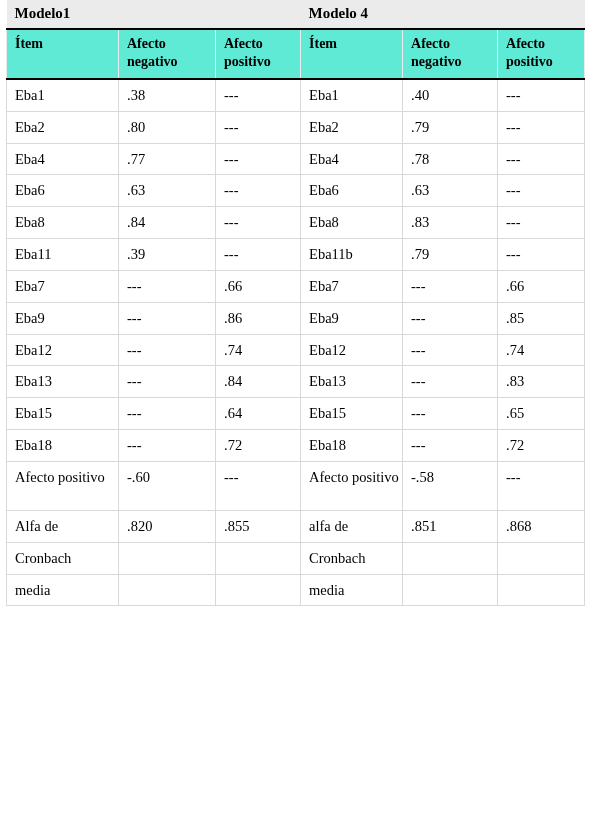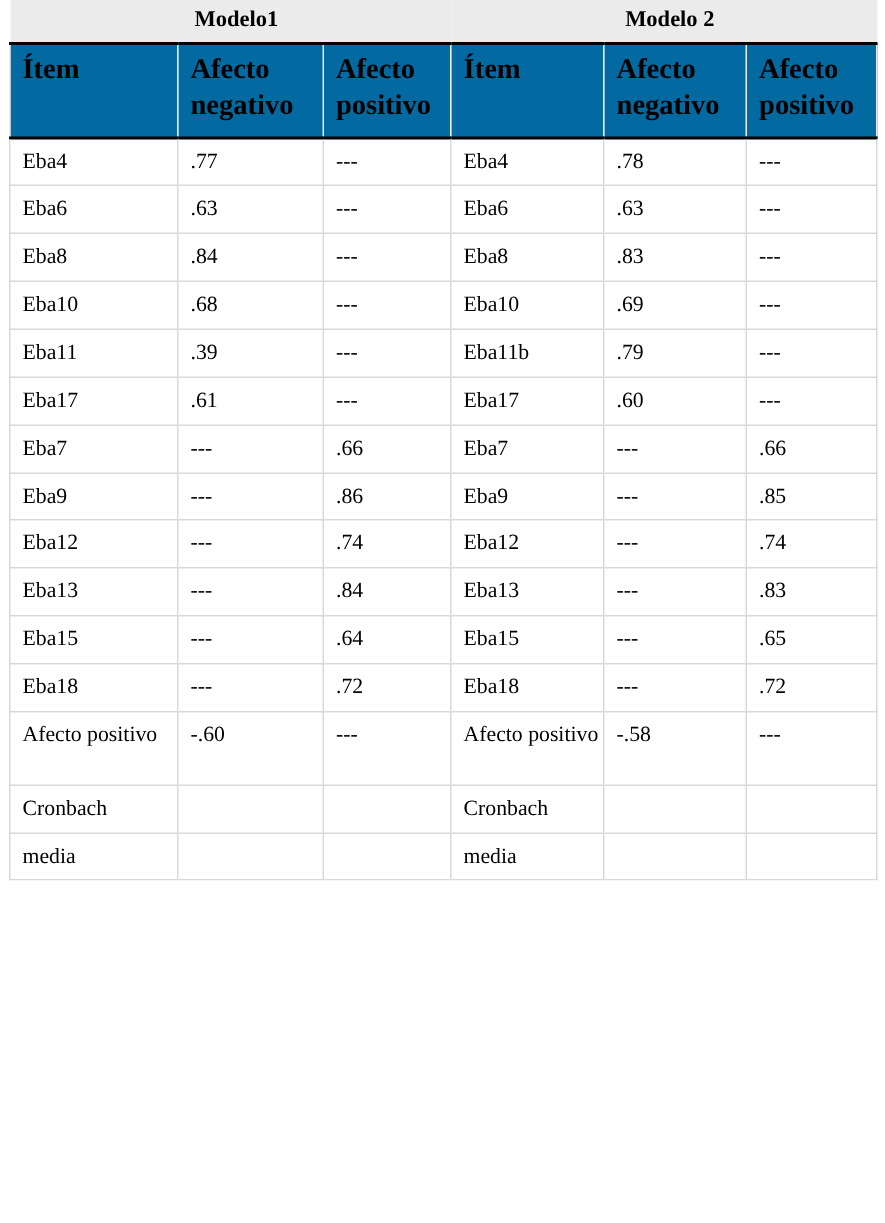--- a/index.html
+++ b/index.html
@@ -35,35 +35,35 @@
   col.c-neg-a   { width: 97px;  }
   col.c-pos-a   { width: 85px;  }
   col.c-item-b  { width: 102px; }
   col.c-neg-b   { width: 95px;  }
   col.c-pos-b   { width: 87px;  }
 
   
   tr.model-band > th {
     background: #ebebeb;
     font-weight: bold;
-    text-align: center;
+    text-align: left;
     padding: 5px 0 6px 8px;
     font-size: 15px;
     border: none;
     vertical-align: bottom;
     margin-left: 16px;
   }
 
   
   tr.col-head > th {
-    background: #0369a1;
+    background: #5eead4;
     font-weight: bold;
     text-align: left;
     padding: 5px 0 7px 8px;
-    font-size: 19px;
+    font-size: 14px;
     vertical-align: top;
     line-height: 1.28;
     border-top: 2.5px solid #000000;
     border-bottom: 2.5px solid #000000;
     border-left: 1px solid #ebebeb;
     border-right: 1px solid #ebebeb;
   }
 
   
   tbody td {
@@ -95,34 +95,50 @@
         <col class="c-neg-a">
         <col class="c-pos-a">
       <col class="c-item-b">
         <col class="c-neg-b">
         <col class="c-pos-b">
     </colgroup>
 
     <thead>
       <tr class="model-band">
         <th colspan="3">Modelo1</th>
-        <th colspan="3">Modelo 2</th>
+        <th colspan="3">Modelo 4</th>
       </tr>
       <tr class="col-head">
         <th>Ítem</th>
         <th><span>Afecto</span><br><span>negativo</span></th>
         <th><span>Afecto</span><br><span>positivo</span></th>
         <th>Ítem</th>
         <th><span>Afecto</span><br><span>negativo</span></th>
         <th><span>Afecto</span><br><span>positivo</span></th>
       </tr>
     </thead>
 
     <tbody id="table-body">
         <tr>
+          <td>Eba1</td>
+          <td>.38</td>
+          <td>---</td>
+          <td>Eba1</td>
+          <td>.40</td>
+          <td>---</td>
+        </tr>
+        <tr>
+          <td>Eba2</td>
+          <td>.80</td>
+          <td>---</td>
+          <td>Eba2</td>
+          <td>.79</td>
+          <td>---</td>
+        </tr>
+        <tr>
           <td>Eba4</td>
           <td>.77</td>
           <td>---</td>
           <td>Eba4</td>
           <td>.78</td>
           <td>---</td>
         </tr>
         <tr>
           <td>Eba6</td>
           <td>.63</td>
@@ -133,41 +149,25 @@
         </tr>
         <tr>
           <td>Eba8</td>
           <td>.84</td>
           <td>---</td>
           <td>Eba8</td>
           <td>.83</td>
           <td>---</td>
         </tr>
         <tr>
-          <td>Eba10</td>
-          <td>.68</td>
-          <td>---</td>
-          <td>Eba10</td>
-          <td>.69</td>
-          <td>---</td>
-        </tr>
-        <tr>
           <td>Eba11</td>
           <td>.39</td>
           <td>---</td>
           <td>Eba11b</td>
           <td>.79</td>
-          <td>---</td>
-        </tr>
-        <tr>
-          <td>Eba17</td>
-          <td>.61</td>
-          <td>---</td>
-          <td>Eba17</td>
-          <td>.60</td>
           <td>---</td>
         </tr>
         <tr>
           <td>Eba7</td>
           <td>---</td>
           <td>.66</td>
           <td>Eba7</td>
           <td>---</td>
           <td>.66</td>
         </tr>
@@ -213,20 +213,28 @@
         </tr>
         <tr class="tall">
           <td class="wrap">Afecto positivo</td>
           <td>-.60</td>
           <td>---</td>
           <td class="wrap">Afecto positivo</td>
           <td>-.58</td>
           <td>---</td>
         </tr>
         <tr>
+          <td>Alfa de</td>
+          <td>.820</td>
+          <td>.855</td>
+          <td>alfa de</td>
+          <td>.851</td>
+          <td>.868</td>
+        </tr>
+        <tr>
           <td>Cronbach</td>
           <td></td>
           <td></td>
           <td>Cronbach</td>
           <td></td>
           <td></td>
         </tr>
         <tr>
           <td>media</td>
           <td></td>

